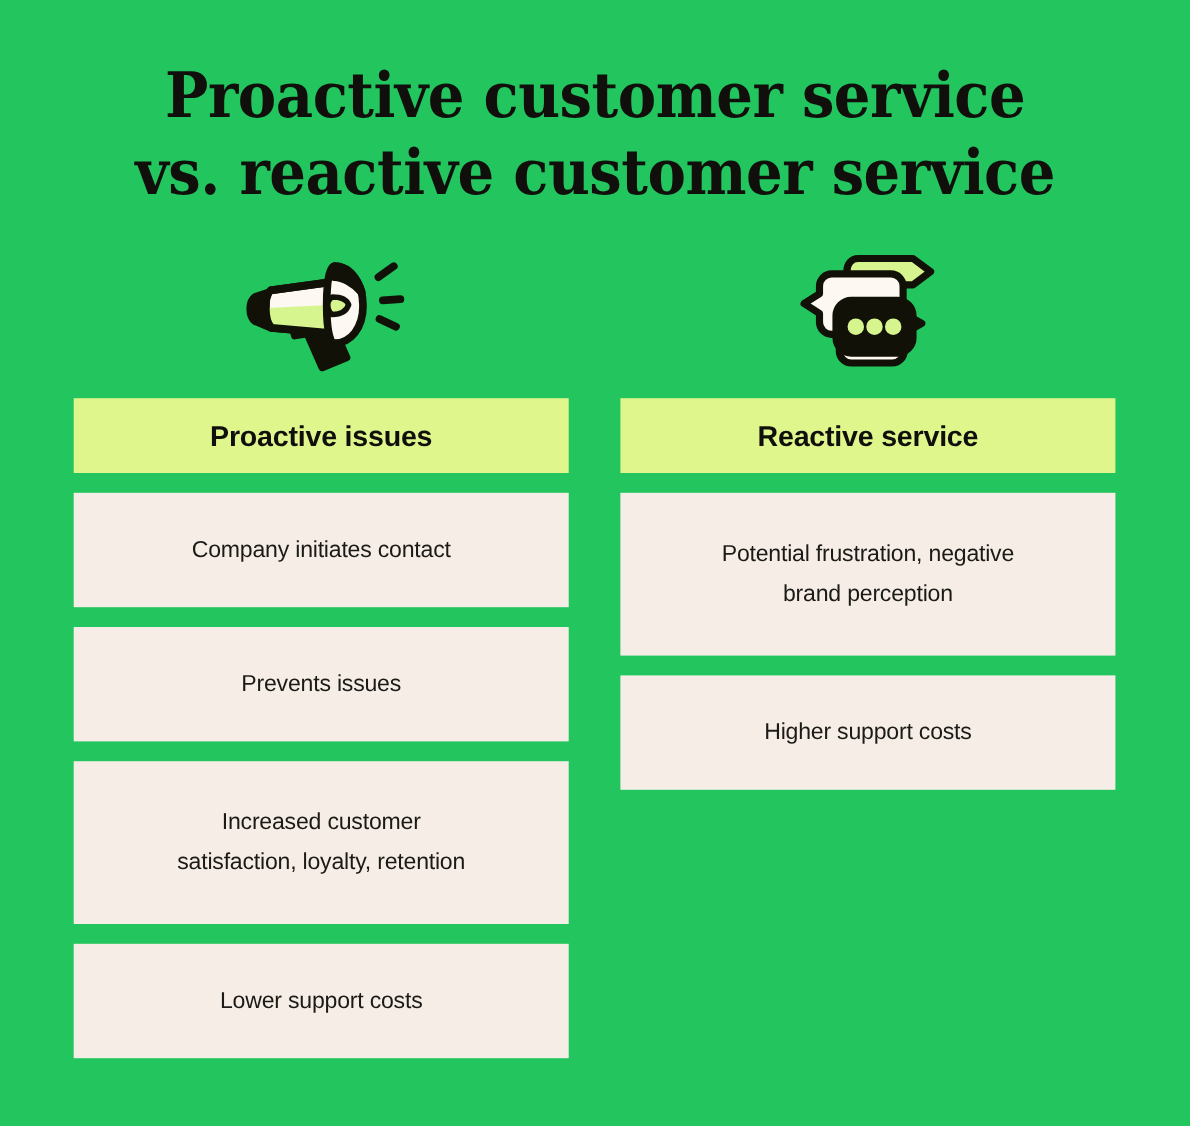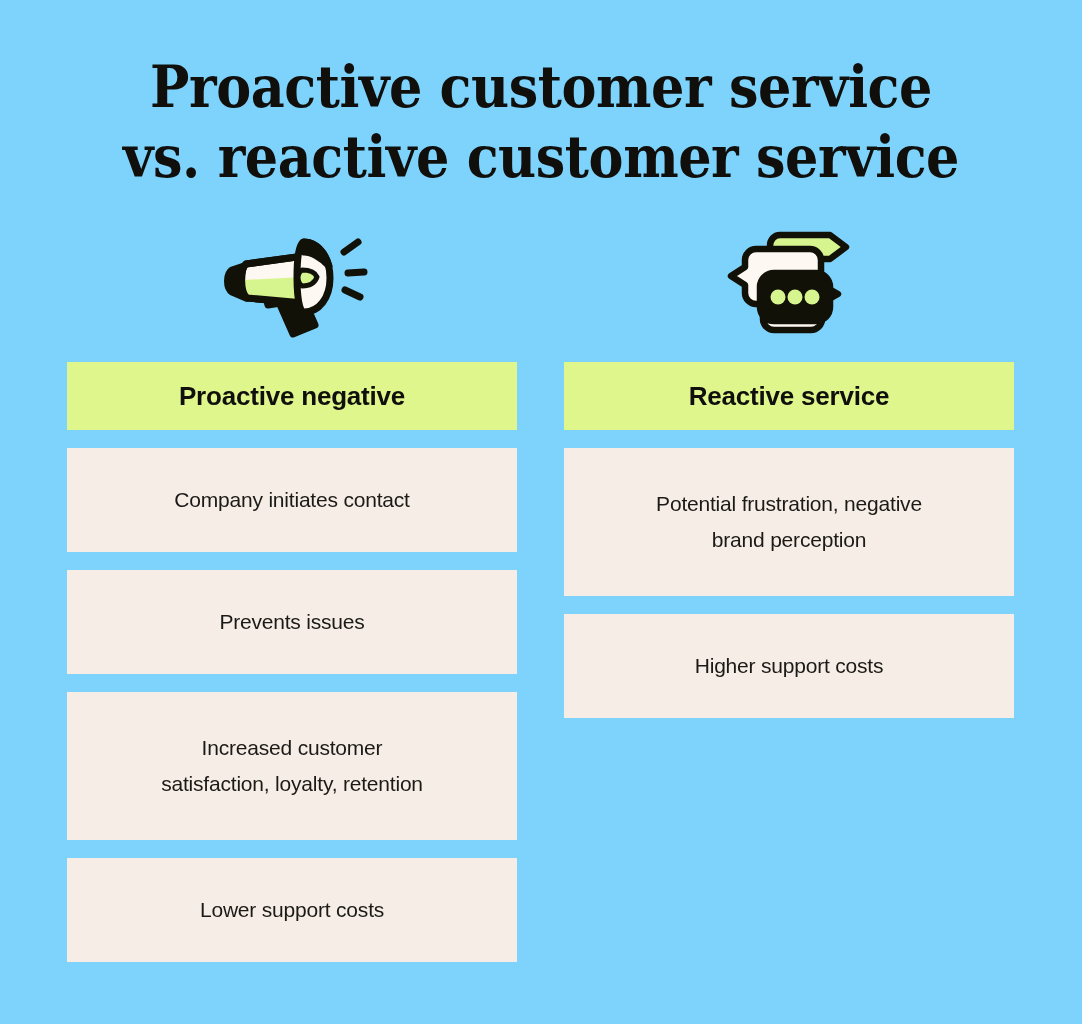--- a/index.html
+++ b/index.html
@@ -12,21 +12,21 @@
     height: 1024px;
     background: #FEF8F2;
     font-family: "Liberation Sans", sans-serif;
     overflow: hidden;
   }
 
   #infographic {
     position: relative;
     width: 1082px;
     height: 1024px;
-    background: #7dd3fc;
+    background: #22c55e;
     box-sizing: border-box;
   }
 
   
   .title-block {
     position: absolute;
     top: 52px;
     left: 0;
     width: 1082px;
     text-align: center;
@@ -171,21 +171,21 @@
           <circle cx="94" cy="70" r="7.5"></circle>
         </g>
       </svg>
     </div>
 
   </div>
 
   <div class="table">
 
     <div class="column">
-      <div class="cell header">Proactive negative</div>
+      <div class="cell header">Proactive issues</div>
 
       <div class="cell body h1">Company initiates contact</div>
 
       <div class="cell body h2">Prevents issues</div>
 
       <div class="cell body h3">
         <span class="two-line">
           <span>Increased customer</span><br>
           <span>satisfaction, loyalty, retention</span>
         </span>

